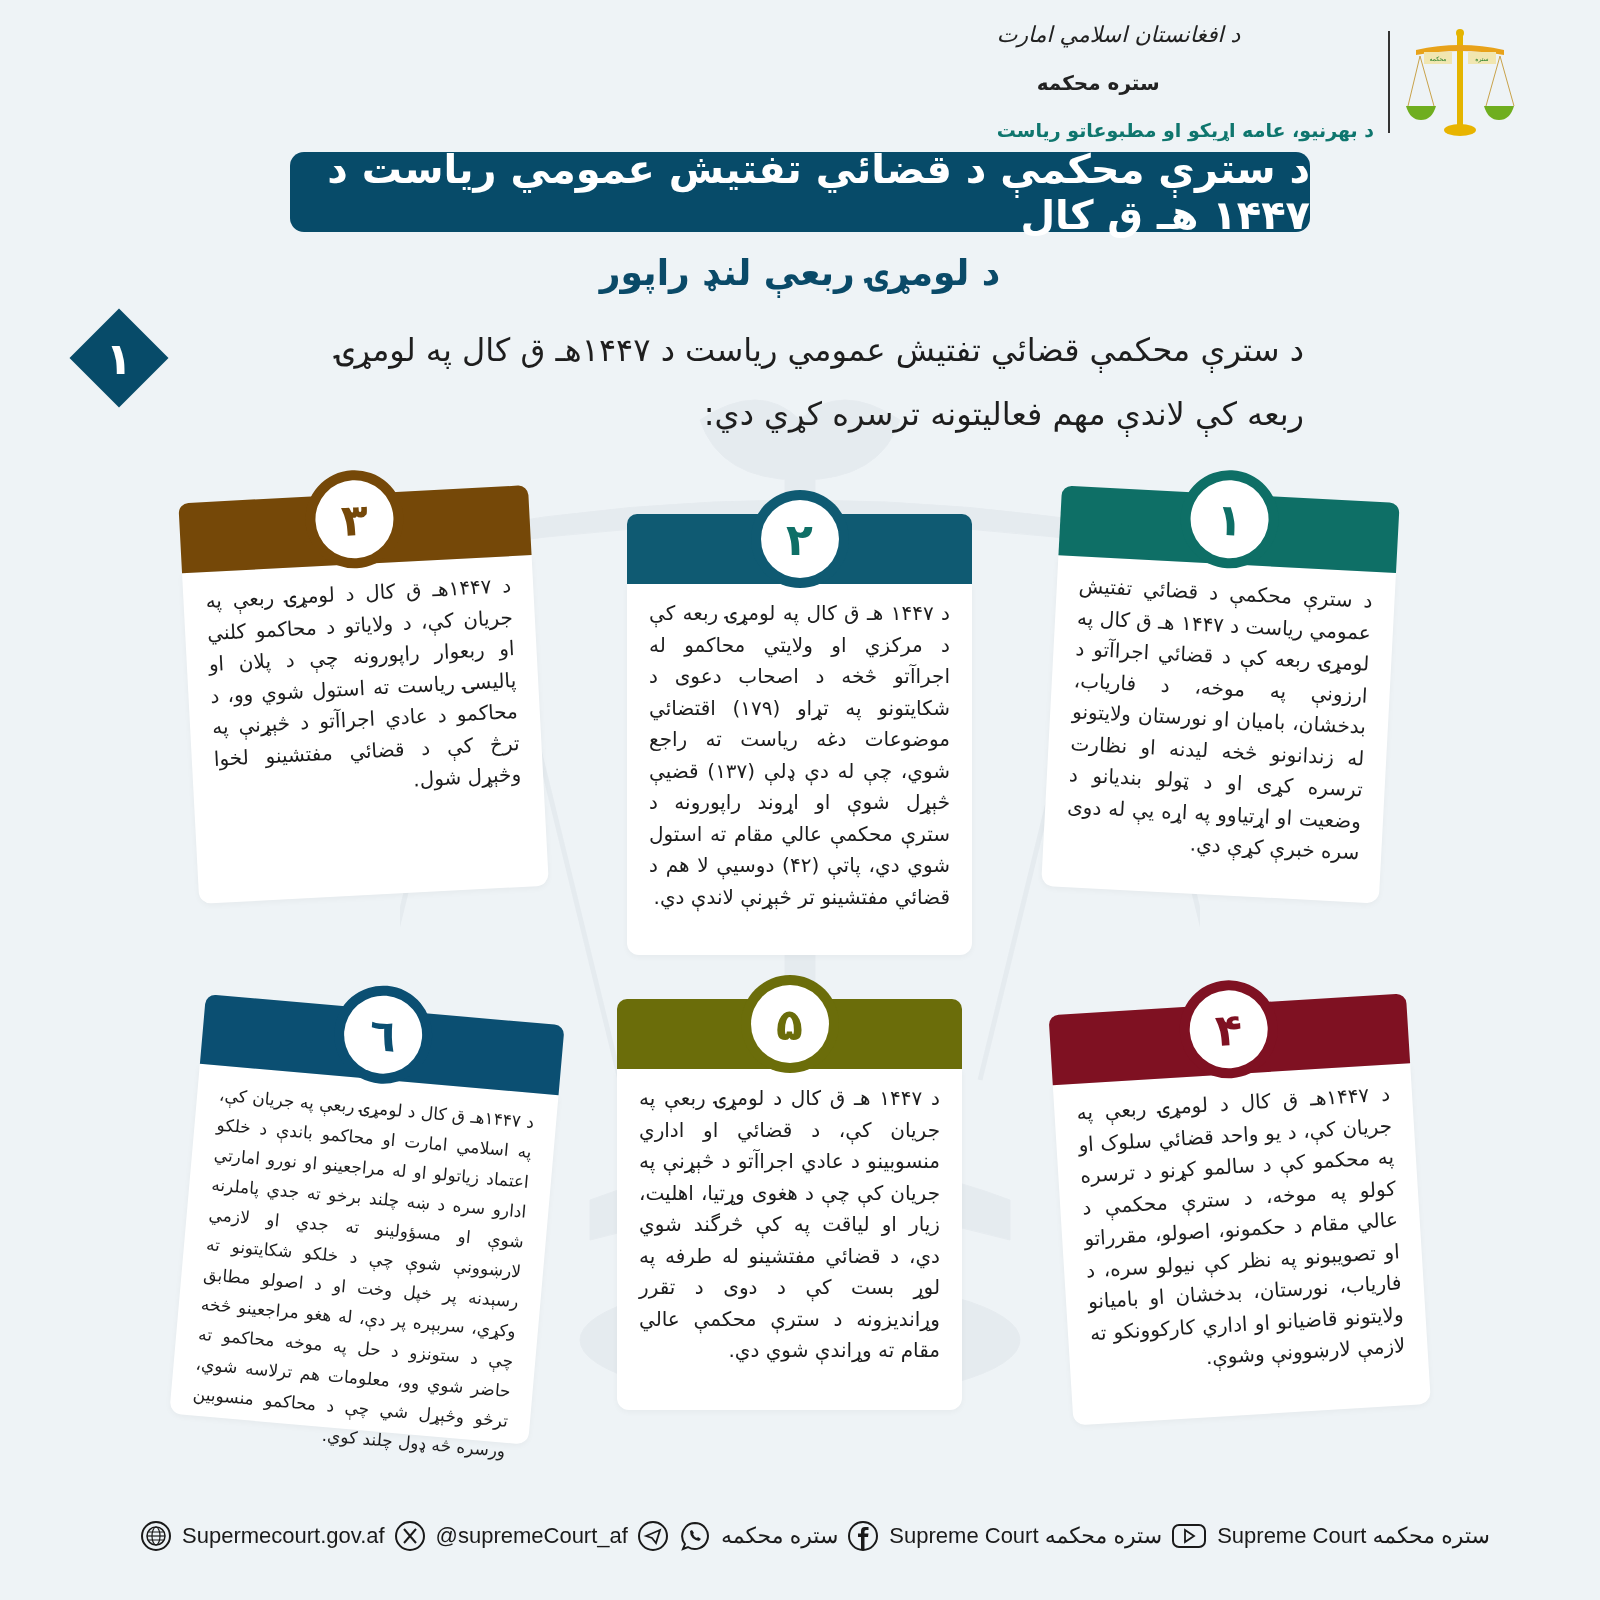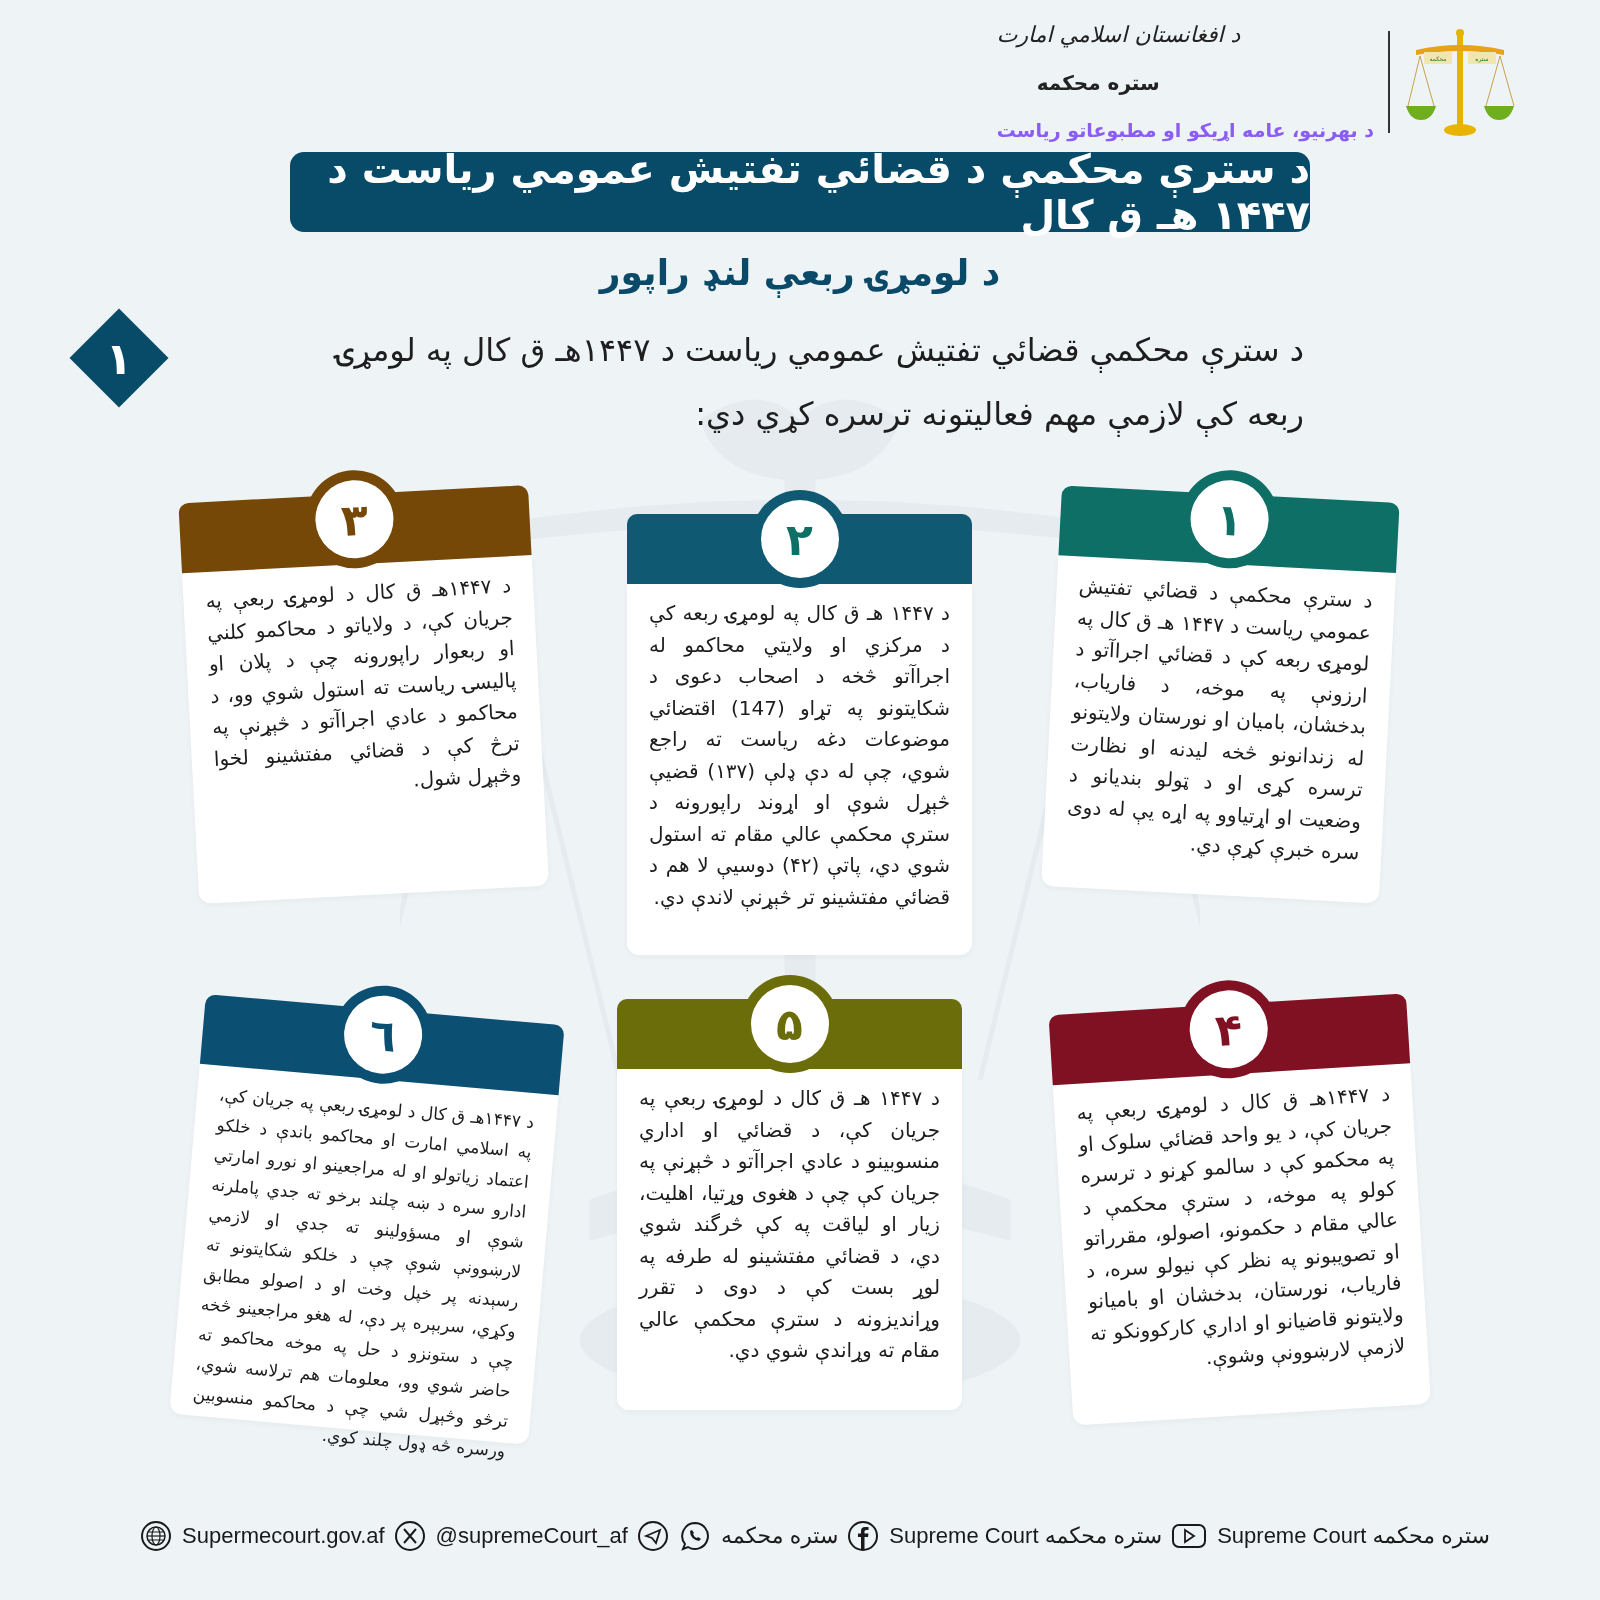--- a/index.html
+++ b/index.html
@@ -12,21 +12,21 @@
   }
   .watermark {
     position: absolute; left: 400px; top: 380px; width: 800px; height: 1100px;
     opacity: 0.55; pointer-events: none;
   }
   
   .logo-block { position: absolute; top: 22px; right: 84px; display: flex; align-items: center; gap: 14px; direction: ltr; }
   .logo-text { text-align: right; direction: rtl; display: flex; flex-direction: column; align-items: flex-end; gap: 24px; }
   .logo-calligraphy { font-family: "DejaVu Serif", serif; font-size: 22px; font-style: italic; color: #222; letter-spacing: -1px; }
   .logo-court { font-size: 20px; font-weight: bold; color: #222; margin-left: 40px; }
-  .logo-dept { font-size: 19px; font-weight: bold; color: #8b5cf6; }
+  .logo-dept { font-size: 19px; font-weight: bold; color: #0f766e; }
   .logo-divider { width: 2px; height: 102px; background: #333; }
   .scales-logo { width: 112px; height: 112px; }
 
   .title-bar {
     position: absolute; left: 290px; top: 152px; width: 1020px; height: 80px;
     background: #074b69; border-radius: 14px;
     color: #fff; font-size: 40px; font-weight: bold;
     display: flex; align-items: center; justify-content: center; direction: rtl;
   }
   .subtitle {
@@ -126,38 +126,38 @@
     <path d="M80 80 h30 q-4 14 -15 14 q-11 0 -15 -14z" fill="#6fae1f"></path>
     <ellipse cx="56" cy="104" rx="16" ry="6" fill="#e8b400"></ellipse>
   </svg>
 </div>
 
 <div class="title-bar">د سترې محکمې د قضائي تفتيش عمومي رياست د ۱۴۴۷ هـ ق کال</div>
 <div class="subtitle">د لومړۍ ربعې لنډ راپور</div>
 
 <div class="intro-diamond"></div>
 <div class="intro-diamond-num">۱</div>
-<div class="intro-text">د سترې محکمې قضائي تفتيش عمومي رياست د ۱۴۴۷هـ ق کال په لومړۍ ربعه کې لازمې مهم فعاليتونه ترسره کړي دي:</div>
+<div class="intro-text">د سترې محکمې قضائي تفتيش عمومي رياست د ۱۴۴۷هـ ق کال په لومړۍ ربعه کې لاندې مهم فعاليتونه ترسره کړي دي:</div>
 
 <div class="card" style="left:1052px; top:470px; width:338px; height:425px; transform: rotate(3deg);">
   <div class="card-body" style="top:94px;"></div>
   <div class="card-head" style="background:#0e6f66;"></div>
   <div class="card-badge" style="background:#0e6f66;">
     <div class="card-badge-inner" style="color:#0e6f66;">۱</div>
   </div>
   <div class="card-text">د سترې محکمې د قضائي تفتيش عمومي رياست د ۱۴۴۷ هـ ق کال په لومړۍ ربعه کې د قضائي اجراآتو د ارزونې په موخه، د فارياب، بدخشان، باميان او نورستان ولايتونو له زندانونو څخه ليدنه او نظارت ترسره کړی او د ټولو بنديانو د وضعيت او اړتياوو په اړه يې له دوی سره خبرې کړې دي.</div>
 </div>
 
 <div class="card" style="left:627px; top:490px; width:345px; height:465px;">
   <div class="card-body" style="top:94px;"></div>
   <div class="card-head" style="background:#0f5a72;"></div>
   <div class="card-badge" style="background:#0f5a72;">
     <div class="card-badge-inner" style="color:#0e6f66;">۲</div>
   </div>
-  <div class="card-text">د ۱۴۴۷ هـ ق کال په لومړۍ ربعه کې د مرکزي او ولايتي محاکمو له اجراآتو څخه د اصحاب دعوی د شکايتونو په تړاو (147) اقتضائي موضوعات دغه رياست ته راجع شوي، چې له دې ډلې (۱۳۷) قضيې څېړل شوې او اړوند راپورونه د سترې محکمې عالي مقام ته استول شوي دي، پاتې (۴۲) دوسيې لا هم د قضائي مفتشينو تر څېړنې لاندې دي.</div>
+  <div class="card-text">د ۱۴۴۷ هـ ق کال په لومړۍ ربعه کې د مرکزي او ولايتي محاکمو له اجراآتو څخه د اصحاب دعوی د شکايتونو په تړاو (۱۷۹) اقتضائي موضوعات دغه رياست ته راجع شوي، چې له دې ډلې (۱۳۷) قضيې څېړل شوې او اړوند راپورونه د سترې محکمې عالي مقام ته استول شوي دي، پاتې (۴۲) دوسيې لا هم د قضائي مفتشينو تر څېړنې لاندې دي.</div>
 </div>
 
 <div class="card" style="left:188px; top:470px; width:350px; height:425px; transform: rotate(-3deg);">
   <div class="card-body" style="top:94px;"></div>
   <div class="card-head" style="background:#754808;"></div>
   <div class="card-badge" style="background:#754808;">
     <div class="card-badge-inner" style="color:#754808;">۳</div>
   </div>
   <div class="card-text">د ۱۴۴۷هـ ق کال د لومړۍ ربعې په جريان کې، د ولاياتو د محاکمو کلني او ربعوار راپورونه چې د پلان او پاليسۍ رياست ته استول شوي وو، د محاکمو د عادي اجراآتو د څېړنې په ترڅ کې د قضائي مفتشينو لخوا وڅېړل شول.</div>
 </div>

